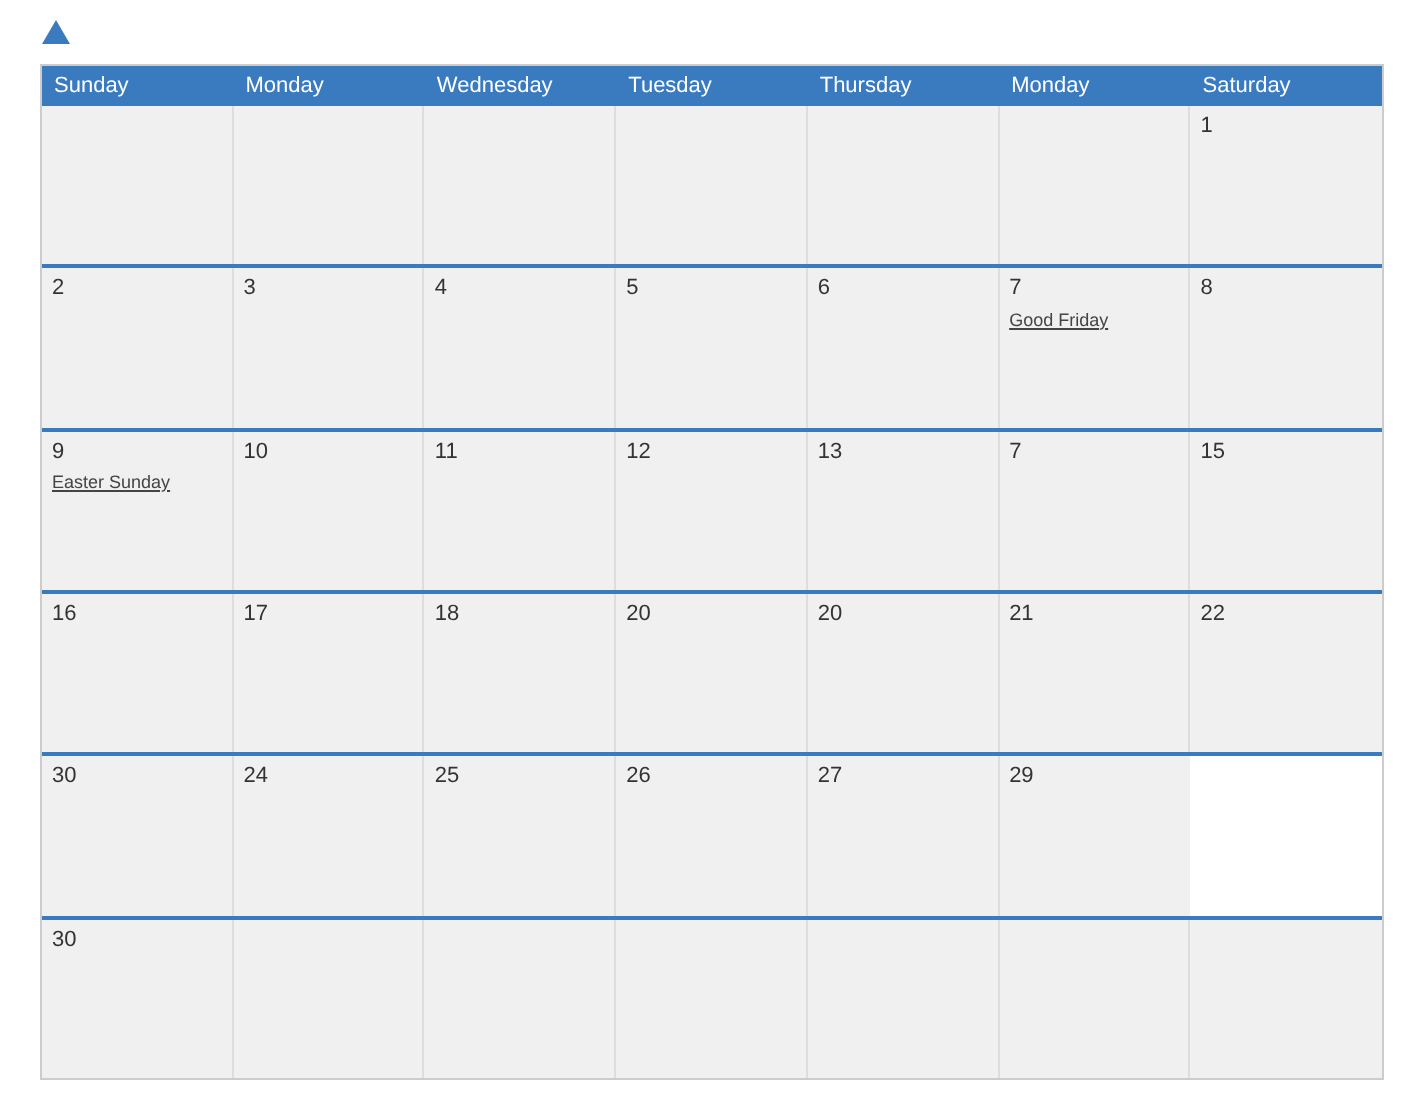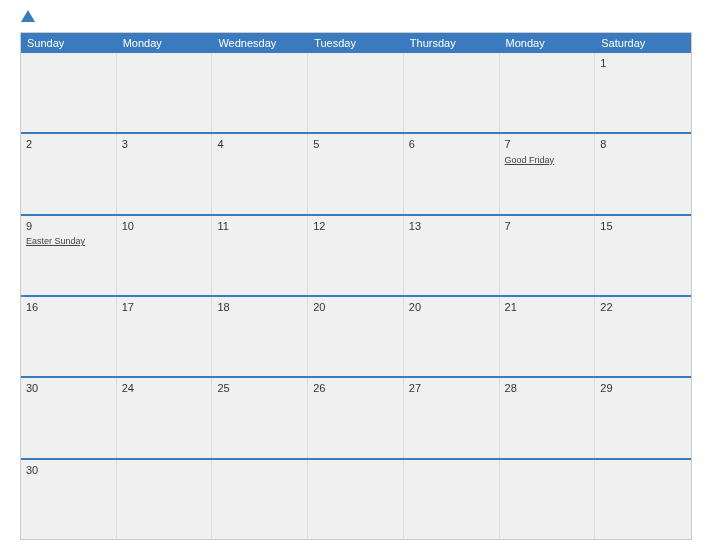--- a/index.html
+++ b/index.html
@@ -269,23 +269,20 @@
           <div class="day-cell">
             <div class="day-number">25</div>
           </div>
           <div class="day-cell">
             <div class="day-number">26</div>
           </div>
           <div class="day-cell">
             <div class="day-number">27</div>
           </div>
           <div class="day-cell">
-            <div class="day-number">28</div>
-          </div>
-          <div class="day-cell">
             <div class="day-number">29</div>
           </div>
         </div>
         <div class="week-row">
           <div class="day-cell">
             <div class="day-number">30</div>
           </div>
           <div class="day-cell empty"></div>
           <div class="day-cell empty"></div>
           <div class="day-cell empty"></div>

